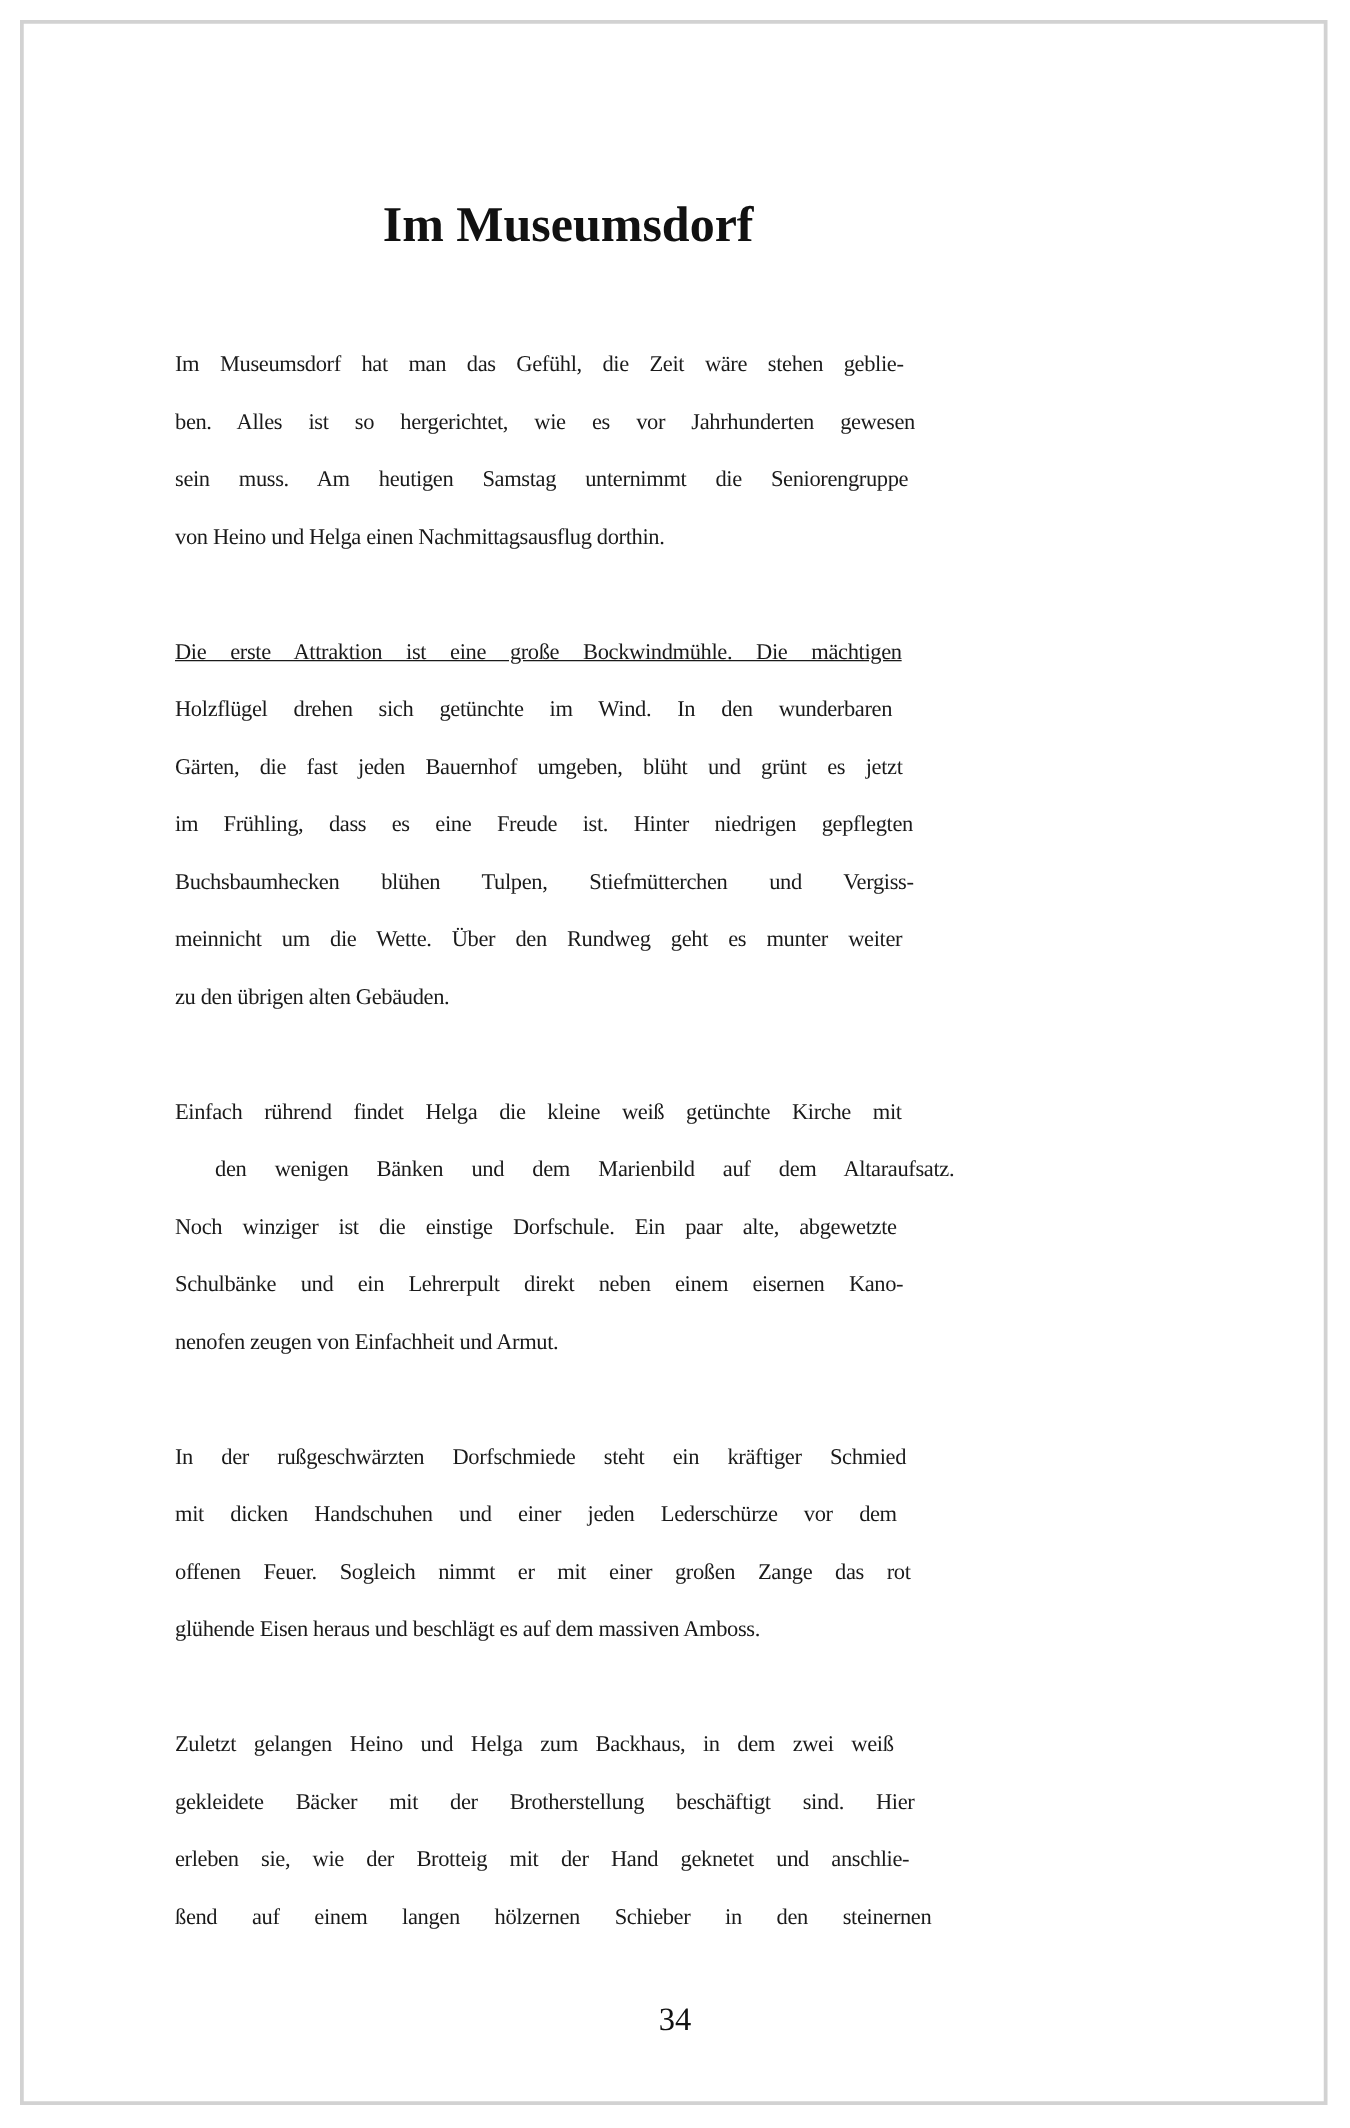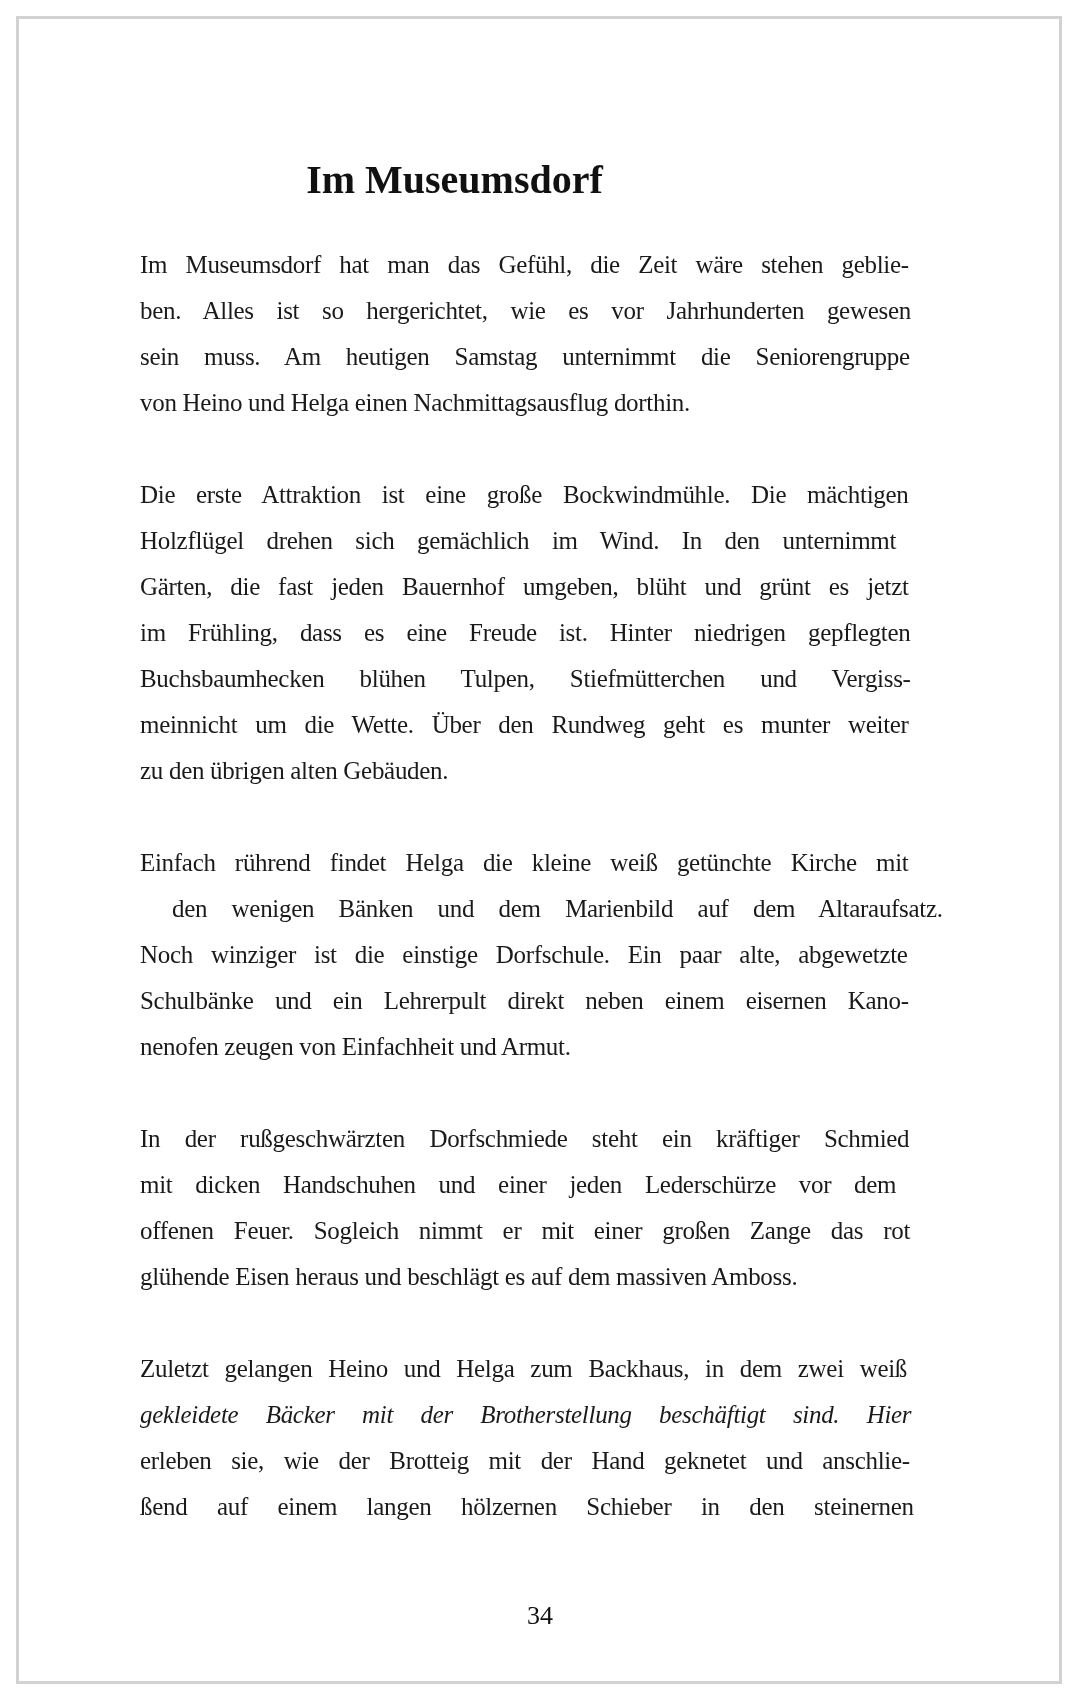--- a/index.html
+++ b/index.html
@@ -32,23 +32,23 @@
     text-align: center;
     font-weight: bold;
     font-size: 40px;
     line-height: 50px;
     color: #111111;
     margin: 0;
   }
   .body-text {
     position: absolute;
     left: 140px;
-    top: 242px;
+    top: 268px;
     width: 822px;
-    font-size: 25px;
+    font-size: 18px;
     line-height: 46px;
     letter-spacing: -0.3px;
   }
   .para {
     margin: 0 0 46px 0;
   }
   .line {
     display: block;
     height: 46px;
     white-space: nowrap;
@@ -79,22 +79,22 @@
 <h1 class="title">Im Museumsdorf</h1>
 
 <div class="body-text">
   <p class="para">
     <span class="line" style="display: block; word-spacing: 12.3359px; text-align: left; text-align-last: left;">Im Museumsdorf hat man das Gefühl, die Zeit wäre stehen geblie-</span>
     <span class="line" style="display: block; word-spacing: 16.7934px; text-align: left; text-align-last: left;">ben. Alles ist so hergerichtet, wie es vor Jahrhunderten gewesen</span>
     <span class="line" style="display: block; word-spacing: 19.0848px; text-align: left; text-align-last: left;">sein muss. Am heutigen Samstag unternimmt die Seniorengruppe</span>
     <span class="line last">von Heino und Helga einen Nachmittagsausflug dorthin.</span>
   </p>
   <p class="para">
-    <span class="line" style="display: block; word-spacing: 14.8906px; text-align: left; text-align-last: left;">Die erste Attraktion ist eine große Bockwindmühle. Die mächtigen</span>
-    <span class="line" style="display: block; word-spacing: 16.6699px; text-align: left; text-align-last: left;">Holzflügel drehen sich gemächlich im Wind. In den unternimmt</span>
+    <span class="line" style="display: block; word-spacing: 14.8906px; text-align: left; text-align-last: left; text-decoration: underline;">Die erste Attraktion ist eine große Bockwindmühle. Die mächtigen</span>
+    <span class="line" style="display: block; word-spacing: 16.6699px; text-align: left; text-align-last: left;">Holzflügel drehen sich getünchte im Wind. In den wunderbaren</span>
     <span class="line" style="display: block; word-spacing: 12.2px; text-align: left; text-align-last: left;">Gärten, die fast jeden Bauernhof umgeben, blüht und grünt es jetzt</span>
     <span class="line" style="display: block; word-spacing: 16.2674px; text-align: left; text-align-last: left;">im Frühling, dass es eine Freude ist. Hinter niedrigen gepflegten</span>
     <span class="line" style="display: block; word-spacing: 29.2563px; text-align: left; text-align-last: left;">Buchsbaumhecken blühen Tulpen, Stiefmütterchen und Vergiss-</span>
     <span class="line" style="display: block; word-spacing: 11.9719px; text-align: left; text-align-last: left;">meinnicht um die Wette. Über den Rundweg geht es munter weiter</span>
     <span class="line last">zu den übrigen alten Gebäuden.</span>
   </p>
   <p class="para">
     <span class="line" style="display: block; word-spacing: 13.2795px; text-align: left; text-align-last: left; font-family: Liberation Serif, serif;">Einfach rührend findet Helga die kleine weiß getünchte Kirche mit</span>
     <span class="line" style="display: block; word-spacing: 18.457px; text-align: left; text-align-last: left; margin-left: 32px;">den wenigen Bänken und dem Marienbild auf dem Altaraufsatz.</span>
     <span class="line" style="display: block; word-spacing: 12.0469px; text-align: left; text-align-last: left;">Noch winziger ist die einstige Dorfschule. Ein paar alte, abgewetzte</span>
@@ -102,19 +102,19 @@
     <span class="line last">nenofen zeugen von Einfachheit und Armut.</span>
   </p>
   <p class="para">
     <span class="line" style="display: block; word-spacing: 18.4866px; text-align: left; text-align-last: left;">In der rußgeschwärzten Dorfschmiede steht ein kräftiger Schmied</span>
     <span class="line" style="display: block; word-spacing: 16.9082px; text-align: left; text-align-last: left;">mit dicken Handschuhen und einer jeden Lederschürze vor dem</span>
     <span class="line" style="display: block; word-spacing: 14.0344px; text-align: left; text-align-last: left;">offenen Feuer. Sogleich nimmt er mit einer großen Zange das rot</span>
     <span class="line last">glühende Eisen heraus und beschlägt es auf dem massiven Amboss.</span>
   </p>
   <p class="para">
     <span class="line" style="display: block; word-spacing: 9.9375px; text-align: left; text-align-last: left;">Zuletzt gelangen Heino und Helga zum Backhaus, in dem zwei weiß</span>
-    <span class="line" style="display: block; word-spacing: 21.4152px; text-align: left; text-align-last: left; font-style: italic;">gekleidete Bäcker mit der Brotherstellung beschäftigt sind. Hier</span>
+    <span class="line" style="display: block; word-spacing: 21.4152px; text-align: left; text-align-last: left;">gekleidete Bäcker mit der Brotherstellung beschäftigt sind. Hier</span>
     <span class="line" style="display: block; word-spacing: 13.7484px; text-align: left; text-align-last: left;">erleben sie, wie der Brotteig mit der Hand geknetet und anschlie-</span>
     <span class="line" style="display: block; word-spacing: 23.582px; text-align: left; text-align-last: left;">ßend auf einem langen hölzernen Schieber in den steinernen</span>
   </p>
 </div>
 
 <div class="page-number">34</div>
 
 </body></html>

